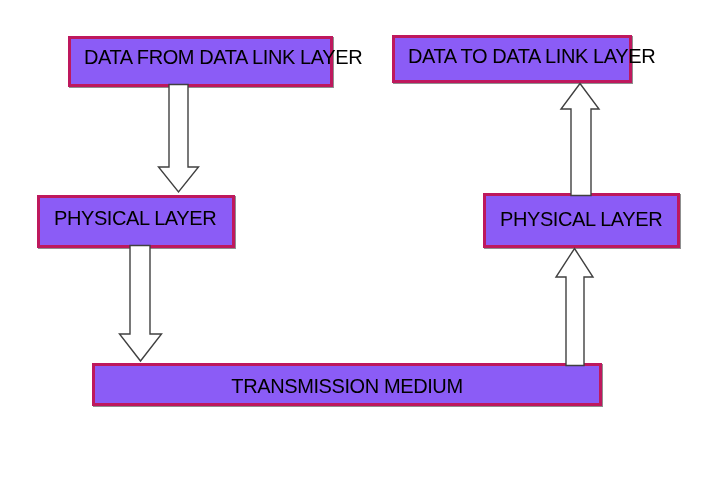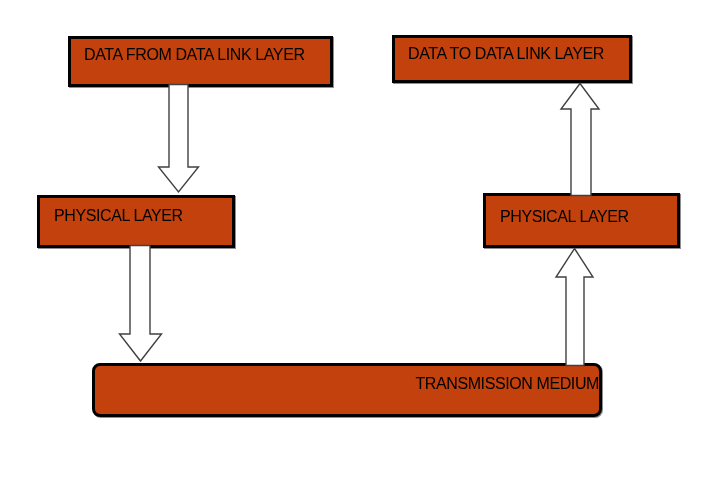--- a/index.html
+++ b/index.html
@@ -12,35 +12,35 @@
     width: 718px;
     height: 490px;
     background: #ffffff;
     overflow: hidden;
     font-family: "Liberation Sans", "DejaVu Sans", sans-serif;
     color: #000000;
   }
   .box {
     position: absolute;
     box-sizing: border-box;
-    background: #c2410c;
-    border: 3px solid #000000;
+    background: #8b5cf6;
+    border: 3px solid #be185d;
     box-shadow: 1px 1px 0 #8f8f8f;
-    font-size: 16px;
+    font-size: 20px;
     letter-spacing: -0.4px;
     line-height: 1.15;
     white-space: nowrap;
   }
   .box .box-label { display: inline-block; }
 
   #box-data-from    { left: 68px;  top: 36px;  width: 265px; height: 51px; padding: 7px 0 0 13px; }
   #box-data-to      { left: 392px; top: 35px;  width: 240px; height: 48px; padding: 7px 0 8px 13px; }
   #box-physical-left  { left: 37px;  top: 195px; width: 198px; height: 53px; padding: 9px 0 0 14px; }
   #box-physical-right { left: 483px; top: 193px; width: 197px; height: 55px; padding: 12px 0 0 14px; }
-  #box-transmission { left: 92px;  top: 363px; width: 510px; height: 54px; padding: 9px 0 0 0; text-align: right; border-radius: 8px; }
+  #box-transmission { left: 92px;  top: 363px; width: 510px; height: 43px; padding: 9px 0 0 0; text-align: center; }
 
   svg.arrows-layer {
     position: absolute;
     left: 0;
     top: 0;
     width: 718px;
     height: 490px;
     pointer-events: none;
   }
   svg.arrows-layer polygon {

